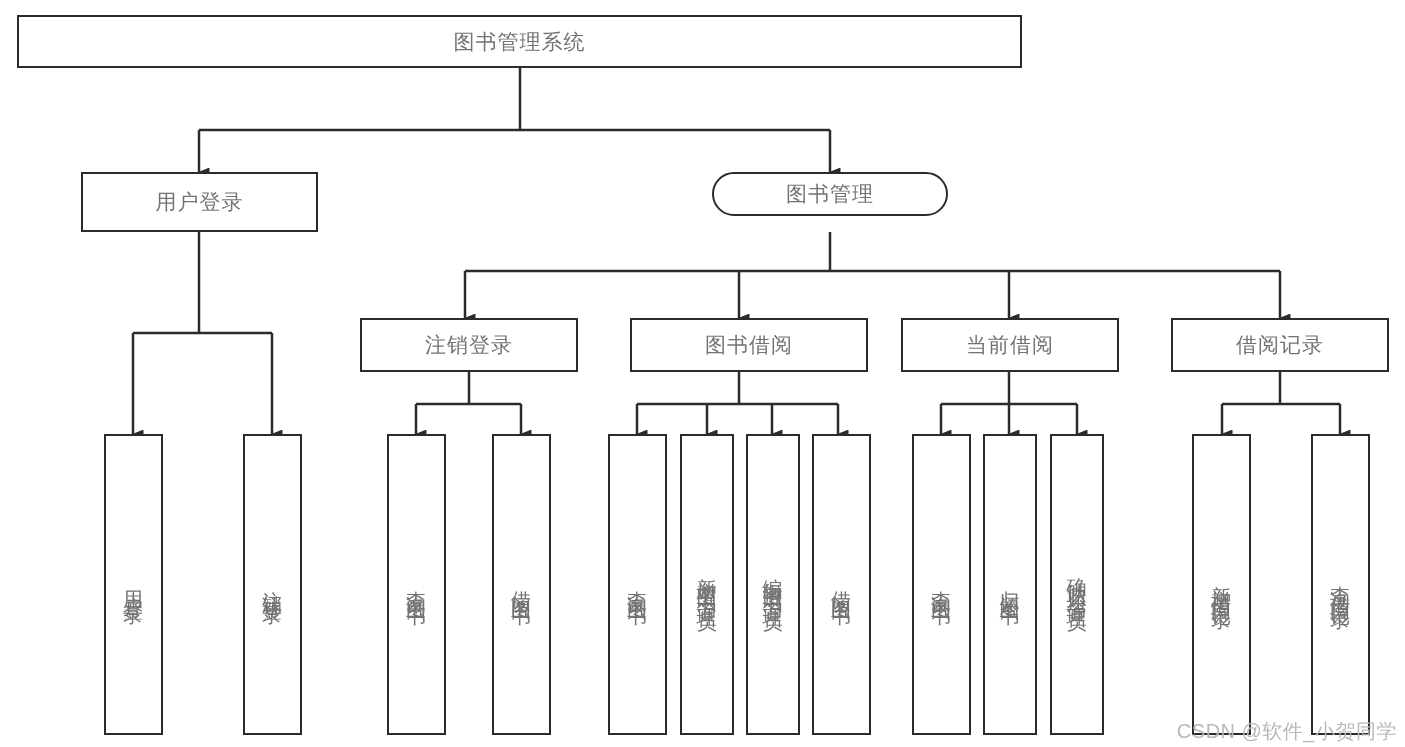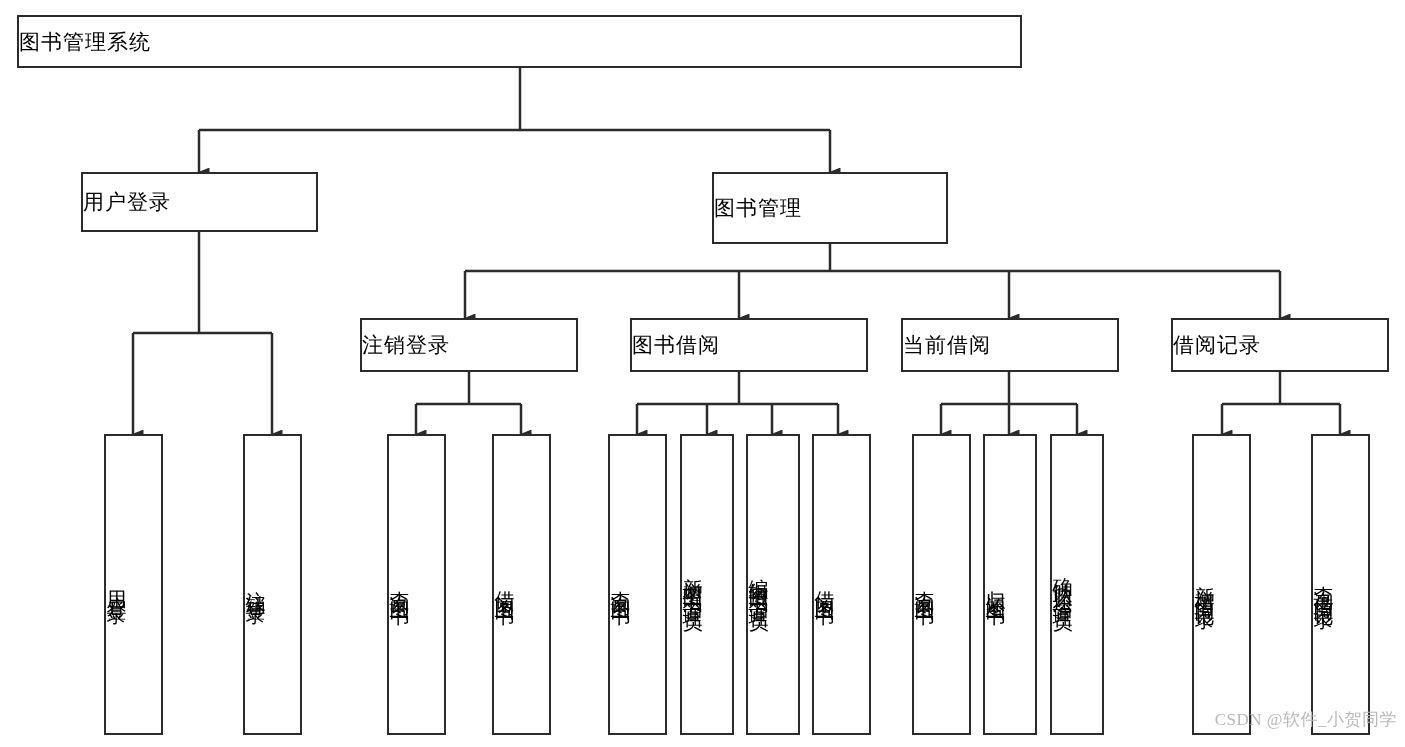--- a/index.html
+++ b/index.html
@@ -25,21 +25,22 @@
     height: 747px;
     pointer-events: none;
   }
   .node {
     position: absolute;
     box-sizing: border-box;
     background: #ffffff;
     border: 2px solid #2b2b2b;
     display: flex;
     align-items: center;
-    color: #000000;
+    justify-content: center;
+    color: #737373;
   }
   .node.h-node {
     font-size: 21px;
     letter-spacing: 1px;
   }
   .node.v-node {
     font-size: 20px;
   }
   .vtext {
     writing-mode: vertical-rl;
@@ -48,27 +49,26 @@
     line-height: 1.1;
     white-space: nowrap;
     display: block;
   }
   .htext {
     white-space: nowrap;
   }
   .watermark {
     position: absolute;
     right: 8px;
-    bottom: 16px;
-    font-size: 17px;
+    bottom: 2px;
+    font-size: 20px;
     color: #b8b8b8;
     letter-spacing: 0.5px;
     white-space: nowrap;
     user-select: none;
-    font-family: Liberation Serif, serif;
   }
 </style>
 </head>
 <body>
 
 <div id="canvas">
 
   <svg class="connectors" viewBox="0 0 1405 747">
     <defs>
       <marker id="arrowhead" markerWidth="9" markerHeight="11" refX="4.5" refY="10.5" orient="auto" markerUnits="userSpaceOnUse">
@@ -120,21 +120,21 @@
   </svg>
 
   <div class="node h-node" style="left:17px; top:15px; width:1005px; height:53px;">
     <span class="htext">图书管理系统</span>
   </div>
 
   <div class="node h-node" style="left:81px; top:172px; width:237px; height:60px;">
     <span class="htext">用户登录</span>
   </div>
 
-  <div class="node h-node" style="left:712px; top:172px; width:236px; height:72px;">
+  <div class="node h-node" style="left:712px; top:172px; width:236px; height:44px;border-radius:28px;">
     <span class="htext">图书管理</span>
   </div>
 
   <div class="node h-node" style="left:360px; top:318px; width:218px; height:54px;">
     <span class="htext">注销登录</span>
   </div>
 
   <div class="node h-node" style="left:630px; top:318px; width:238px; height:54px;">
     <span class="htext">图书借阅</span>
   </div>

